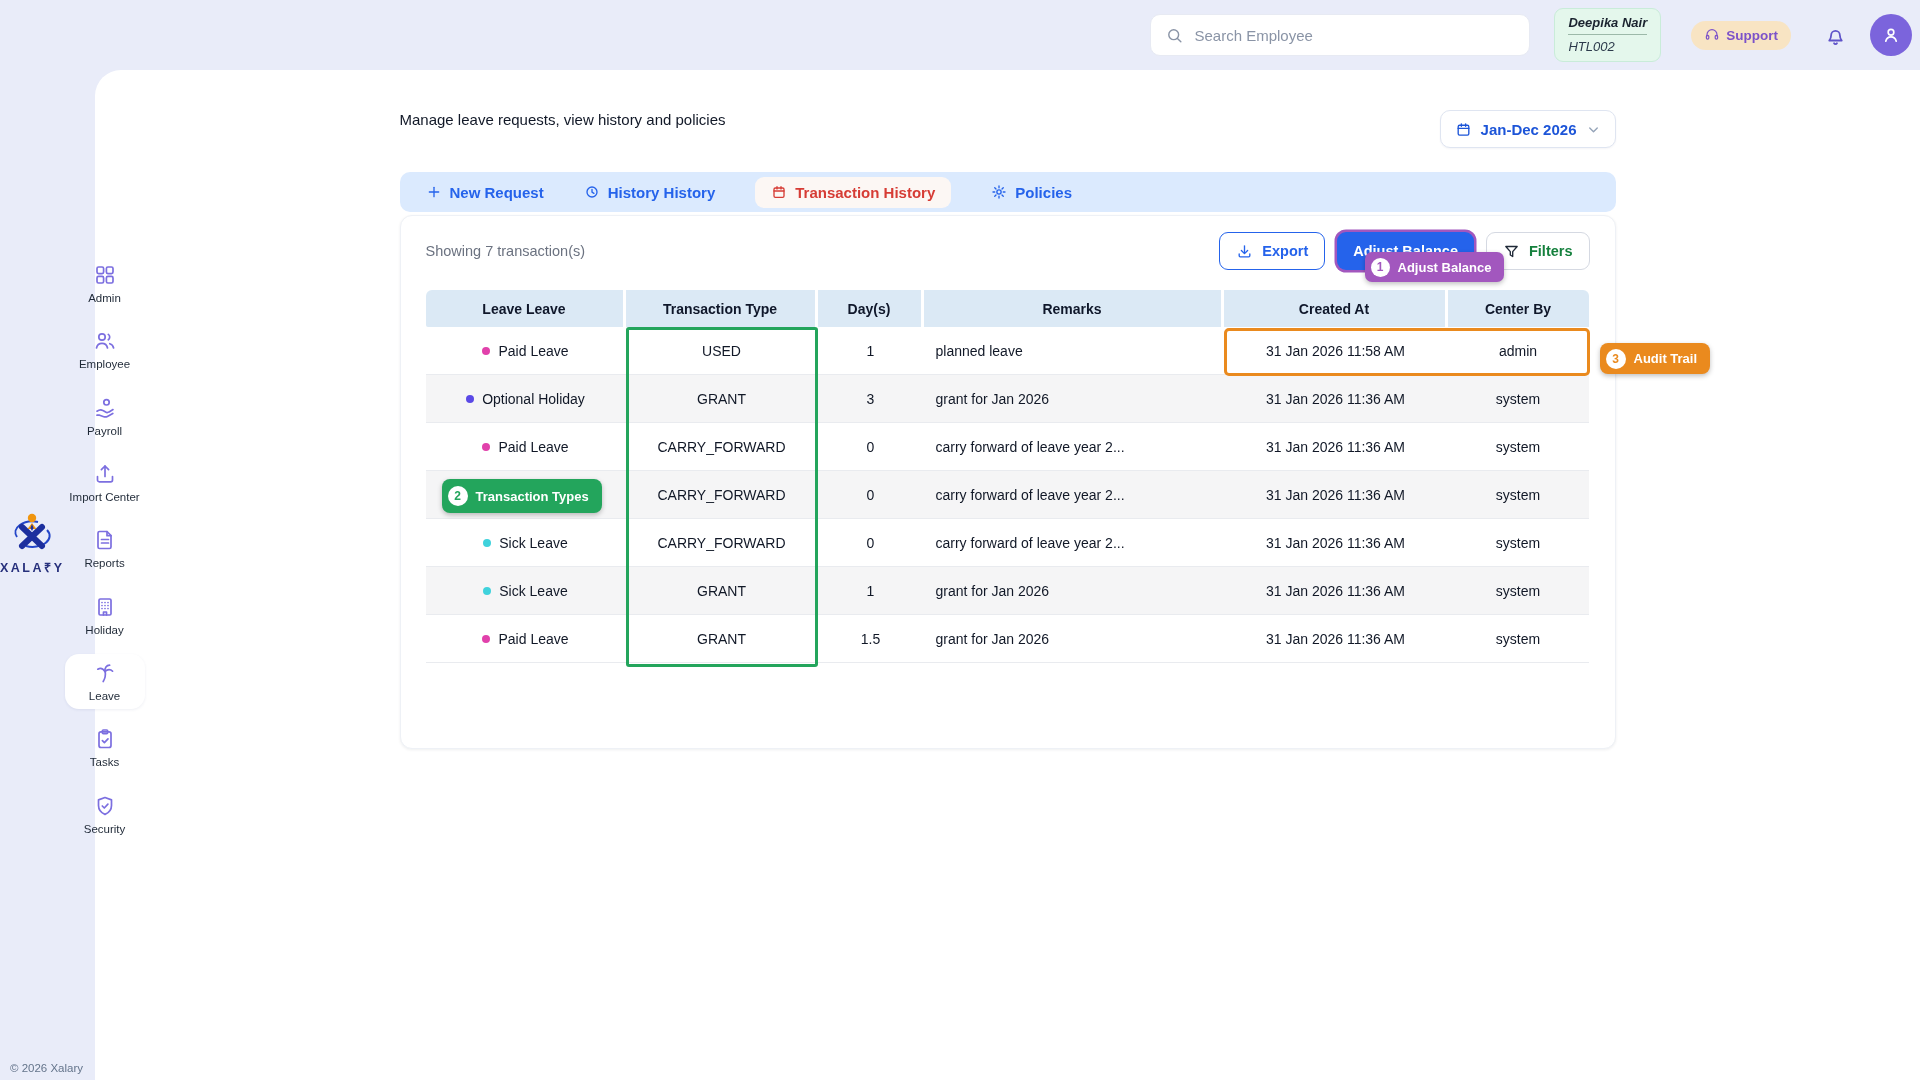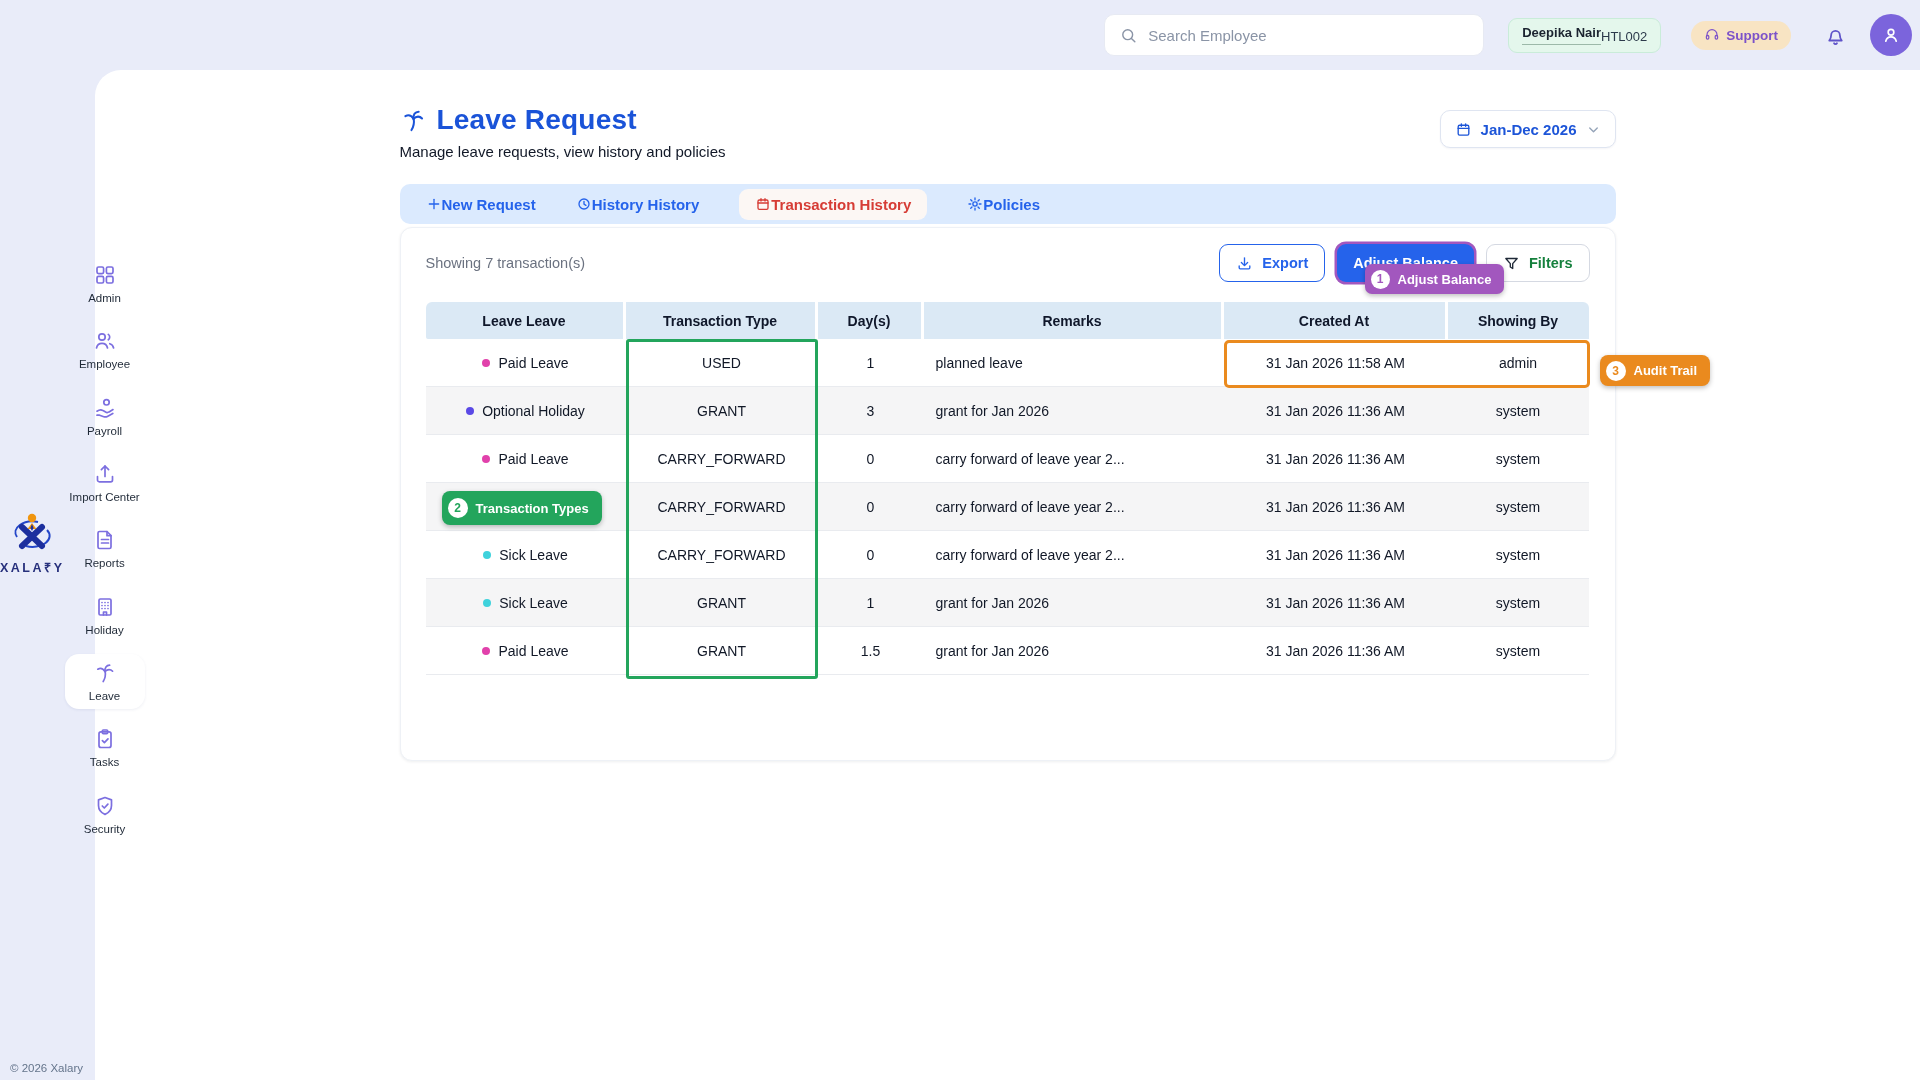--- a/index.html
+++ b/index.html
@@ -18,21 +18,21 @@
   .nav-item.active { background:#ffffff; box-shadow:0 1px 3px rgba(40,50,120,.08); }
   .sidebar-footer { position:absolute; bottom:6px; left:10px; font-size:11.5px; color:#64748b; white-space:nowrap; }
 
   
   .right { flex:1; display:flex; flex-direction:column; min-width:0; }
   .topbar { height:70px; flex:0 0 70px; display:flex; align-items:center; padding-right:8px; }
   .search-box { margin-left:auto; width:380px; height:42px; background:#fff; border:1px solid #e7eaf3; border-radius:10px; display:flex; align-items:center; padding:0 14px; gap:10px; }
   .search-box svg { width:19px; height:19px; stroke:#8a94a6; fill:none; stroke-width:1.8; stroke-linecap:round; }
   .search-box input { border:none; outline:none; flex:1; font-size:15px; color:#334155; font-family:"Liberation Sans", sans-serif; background:transparent; }
   .search-box input::placeholder { color:#8a94a6; }
-  .user-chip { margin-left:24px; background:#e4f7ec; border:1px solid #c9ecd9; border-radius:9px; padding:6px 13px 7px; display:flex; flex-direction:row; align-items:flex-start; cursor:pointer; }
+  .user-chip { margin-left:24px; background:#e4f7ec; border:1px solid #c9ecd9; border-radius:9px; padding:6px 13px 7px; display:flex; flex-direction:column; align-items:flex-start; cursor:pointer;font-style:italic; }
   .user-name { font-size:13px; font-weight:700; color:#1b2430; padding-bottom:4px; border-bottom:1px solid #9cb9a9; width:100%; }
   .user-code { font-size:13px; color:#2c3a4b; margin-top:4px; }
   .support-pill { margin-left:30px; height:29px; background:#f8e4c3; border-radius:15px; display:flex; align-items:center; gap:6px; padding:0 13px; color:#7c52c9; font-size:13.5px; font-weight:600; cursor:pointer; }
   .support-pill svg { width:16px; height:16px; stroke:#7c52c9; fill:none; stroke-width:1.8; stroke-linecap:round; stroke-linejoin:round; }
   .bell-btn { margin-left:32px; cursor:pointer; display:flex; }
   .bell-btn svg { width:25px; height:25px; stroke:#5f53c9; fill:none; stroke-width:1.7; stroke-linecap:round; stroke-linejoin:round; }
   .avatar { margin-left:22px; width:42px; height:42px; border-radius:50%; background:#7b64dc; display:flex; align-items:center; justify-content:center; cursor:pointer; }
   .avatar svg { width:22px; height:22px; stroke:#ffffff; fill:none; stroke-width:1.8; stroke-linecap:round; stroke-linejoin:round; }
 
   .panel { flex:1; background:#ffffff; border-top-left-radius:26px; overflow:visible; }
@@ -44,21 +44,21 @@
   .title-row svg { width:27px; height:27px; stroke:#1a53d8; fill:none; stroke-width:1.8; stroke-linecap:round; stroke-linejoin:round; }
   .page-title { font-size:28px; font-weight:800; color:#1a53d8; letter-spacing:.2px; }
   .page-subtitle { font-size:15px; color:#111827; margin-top:7px; }
   .period-chip { margin-top:6px; background:#fff; border:1px solid #dfe5f1; border-radius:10px; height:38px; display:flex; align-items:center; gap:9px; padding:0 14px; cursor:pointer; box-shadow:0 1px 2px rgba(30,40,90,.05); }
   .period-chip svg.cal { width:17px; height:17px; stroke:#1d55d8; fill:none; stroke-width:1.9; stroke-linecap:round; }
   .period-chip .label { font-size:15px; font-weight:700; color:#1d55d8; }
   .period-chip svg.chev { width:15px; height:15px; stroke:#94a3b8; fill:none; stroke-width:2.2; stroke-linecap:round; stroke-linejoin:round; }
 
   
   .tabbar { margin-top:24px; height:40px; background:#dbeafe; border-radius:10px; display:flex; align-items:center; padding:0 26px; gap:40px; }
-  .tab { display:flex; align-items:center; gap:0; font-size:15px; font-weight:600; color:#2563eb; cursor:pointer; }
+  .tab { display:flex; align-items:center; gap:8px; font-size:15px; font-weight:600; color:#2563eb; cursor:pointer; }
   .tab svg { width:16px; height:16px; stroke:#2563eb; fill:none; stroke-width:2; stroke-linecap:round; stroke-linejoin:round; }
   .tab.active { background:#fcf7f4; color:#d63c35; border-radius:9px; padding:7px 16px; }
   .tab.active svg { stroke:#d63c35; }
 
   
   .card { margin-top:3px; position:relative; background:#fff; border:1px solid #eef1f6; border-radius:12px; box-shadow:0 1px 3px rgba(16,24,40,.07); height:534px; padding:0 25px; }
   .card-heading { padding-top:28px; font-size:18.5px; font-weight:700; color:#111827; }
   .toolbar { margin-top:16px; display:flex; align-items:center; justify-content:space-between; }
   .count-text { font-size:14.5px; color:#6b7280; }
   .btn-row { display:flex; align-items:center; gap:12px; }
@@ -239,29 +239,20 @@
             <path d="M6.3 18.8c.8-3.1 3.1-4.7 5.7-4.7s4.9 1.6 5.7 4.7"></path>
           </svg>
       </div>
     </header>
 
     <main class="panel">
       <div class="content">
 
         <div class="page-header">
           <div>
-            <div class="title-row">
-              <svg viewBox="0 0 24 24">
-                  <path d="M12 10.5 C10 7.3 7.4 6.6 4.8 8.2"></path>
-                  <path d="M12 10.5 C11.6 6.6 13.4 4.3 16.6 4.2"></path>
-                  <path d="M12 10.5 C14.6 7.9 17.6 8 19.6 10.2"></path>
-                  <path d="M12.2 10.5 C12.8 14.3 12 17.6 10.2 20.5"></path>
-                </svg>
-              <h1 class="page-title">Leave Request</h1>
-            </div>
             <div class="page-subtitle">Manage leave requests, view history and policies</div>
           </div>
           <div class="period-chip">
             <svg class="cal" viewBox="0 0 24 24">
                 <rect x="4.5" y="6" width="15" height="14" rx="2"></rect>
                 <line x1="4.5" y1="10.5" x2="19.5" y2="10.5"></line>
                 <line x1="9" y1="4" x2="9" y2="7.5"></line>
                 <line x1="15" y1="4" x2="15" y2="7.5"></line>
               </svg>
             <span class="label">Jan-Dec 2026</span>
@@ -344,21 +335,21 @@
                   <col style="width:224px">
                   <col style="width:141px">
                 </colgroup>
               <thead>
                 <tr>
                   <th>Leave Leave</th>
                   <th>Transaction Type</th>
                   <th>Day(s)</th>
                   <th>Remarks</th>
                   <th>Created At</th>
-                  <th>Showing By</th>
+                  <th>Center By</th>
                 </tr>
               </thead>
               <tbody>
                 <tr>
                   <td><span class="lt-cell">
                         <span class="dot" style="background: rgb(225, 65, 171);"></span>
                         <span>Paid Leave</span>
                       </span></td>
                   <td>USED</td>
                   <td>1</td>

